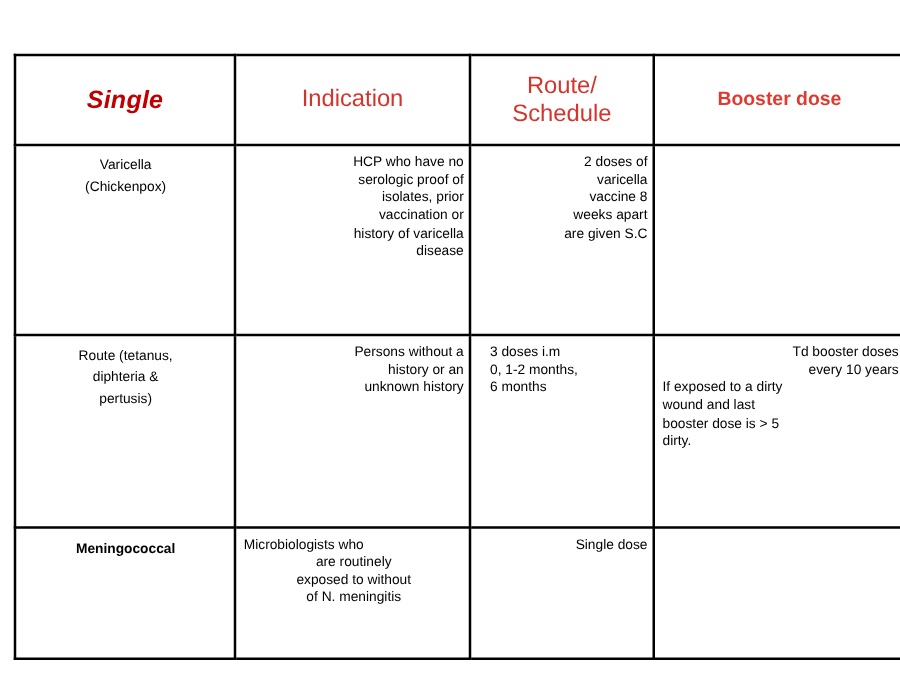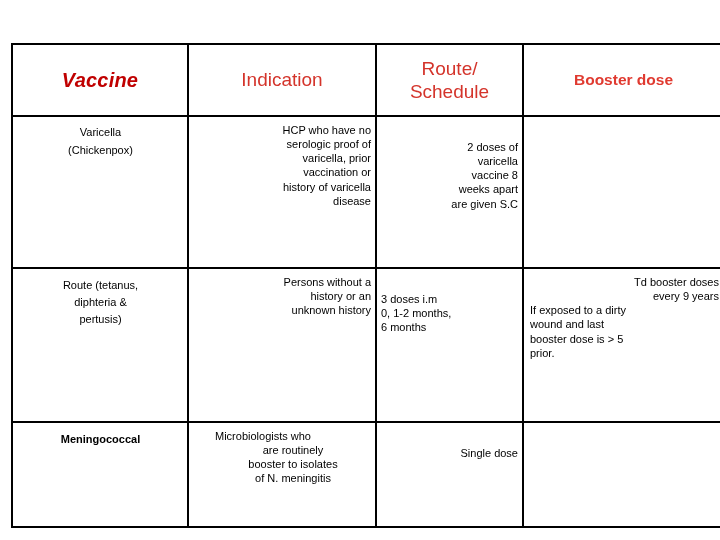--- a/index.html
+++ b/index.html
@@ -88,52 +88,52 @@
   .c1-vaccine { padding-top: 8px; }
   .c1-vaccine .ln2 { margin-top: 4px; }
 
   .c2-vaccine { padding-top: 9px; }
   .c2-vaccine .ln2,
   .c2-vaccine .ln3 { margin-top: 3px; }
 
   .c3-vaccine { padding-top: 9px; font-weight: bold; }
 
   .ind-cell { padding-left: 6px; }
-  .route-cell { padding-left: 4px; margin-top: 17px; }
+  .route-cell { padding-left: 15px; }
   .booster-cell { padding-left: 6px; }
 
   .route-r2 { }
   .booster-r2 .bl1,
   .booster-r2 .bl2 { text-align: right; }
   .booster-r2 .bl3,
   .booster-r2 .bl4,
   .booster-r2 .bl5,
   .booster-r2 .bl6 { text-align: left; }
 
-  .ind-r3 { text-align: center; margin-left: 20px; }
+  .ind-r3 { text-align: center; }
   .ind-r3 .il1 { text-align: left; }
 </style>
 </head>
 <body>
 
 <div class="slide">
 
   <table class="vaccine-table">
     <colgroup>
       <col class="col-vaccine">
       <col class="col-indication">
       <col class="col-route">
       <col class="col-booster">
     </colgroup>
 
     <tbody>
 
       <tr class="hdr-row">
         <td>
-          <div class="hdr-vaccine">Vaccine</div>
+          <div class="hdr-vaccine">Single</div>
         </td>
         <td>
           <div class="hdr-plain">Indication</div>
         </td>
         <td>
           <div class="hdr-plain">Route/</div>
           <div class="hdr-plain">Schedule</div>
         </td>
         <td>
           <div class="hdr-booster">Booster dose</div>
@@ -144,21 +144,21 @@
         <td>
           <div class="body-cell ta-center cell-lines c1-vaccine">
             <div class="ln1">Varicella</div>
             <div class="ln2">(Chickenpox)</div>
           </div>
         </td>
         <td>
           <div class="body-cell ta-left cell-lines ind-cell">
             <div>HCP who have no</div>
             <div>serologic proof of</div>
-            <div>varicella, prior</div>
+            <div>isolates, prior</div>
             <div>vaccination or</div>
             <div>history of varicella</div>
             <div> disease</div>
           </div>
         </td>
         <td>
           <div class="body-cell ta-left cell-lines route-cell">
             <div>2 doses of</div>
             <div>varicella</div>
             <div>vaccine 8</div>
@@ -189,40 +189,40 @@
         <td>
           <div class="body-cell cell-lines route-cell route-r2">
             <div>3 doses i.m</div>
             <div>0, 1-2 months,</div>
             <div>6 months</div>
           </div>
         </td>
         <td>
           <div class="body-cell cell-lines booster-cell booster-r2">
             <div class="bl1">Td booster doses</div>
-            <div class="bl2">every 9 years</div>
+            <div class="bl2">every 10 years</div>
             <div class="bl3">If exposed to a dirty</div>
             <div class="bl4">wound and last</div>
             <div class="bl5">booster dose is &gt; 5</div>
-            <div class="bl6">prior.</div>
+            <div class="bl6">dirty.</div>
           </div>
         </td>
       </tr>
 
       <tr class="row-3">
         <td>
           <div class="body-cell ta-center cell-lines c3-vaccine">
             <div class="ln1">Meningococcal</div>
           </div>
         </td>
         <td>
           <div class="body-cell cell-lines ind-cell ind-r3">
             <div class="il1">Microbiologists who</div>
             <div>are routinely</div>
-            <div>booster to isolates</div>
+            <div>exposed to without</div>
             <div>of N. meningitis</div>
           </div>
         </td>
         <td>
           <div class="body-cell ta-left cell-lines route-cell">
             <div>Single dose</div>
           </div>
         </td>
         <td>
           <div class="body-cell cell-lines booster-cell"></div>

